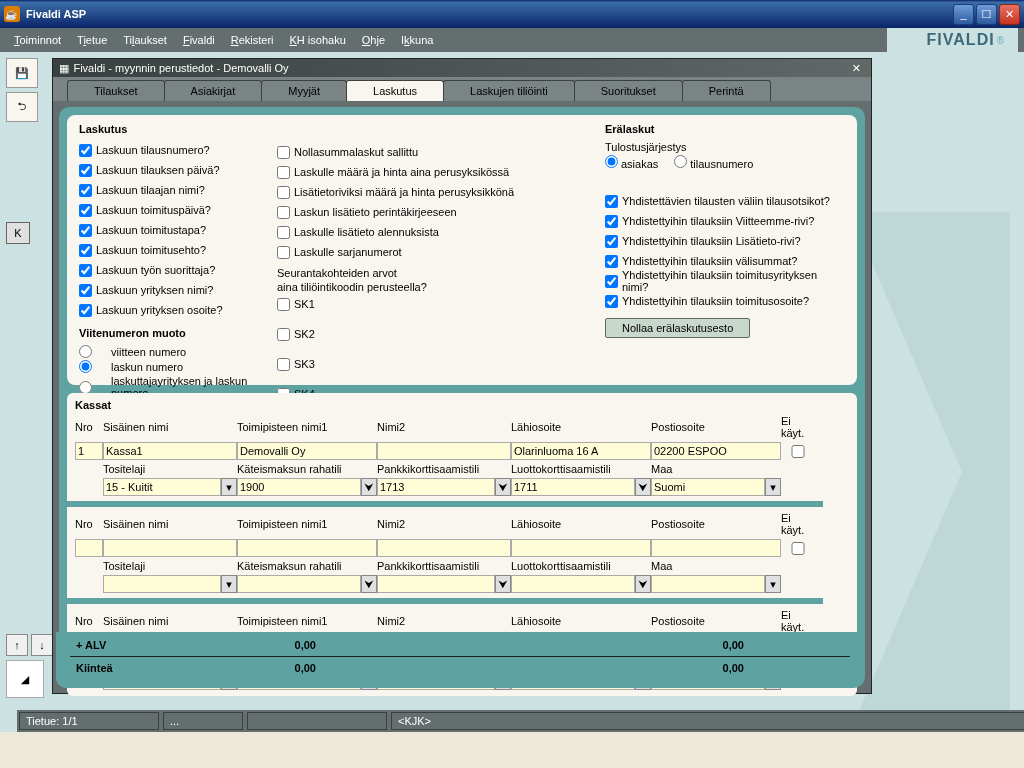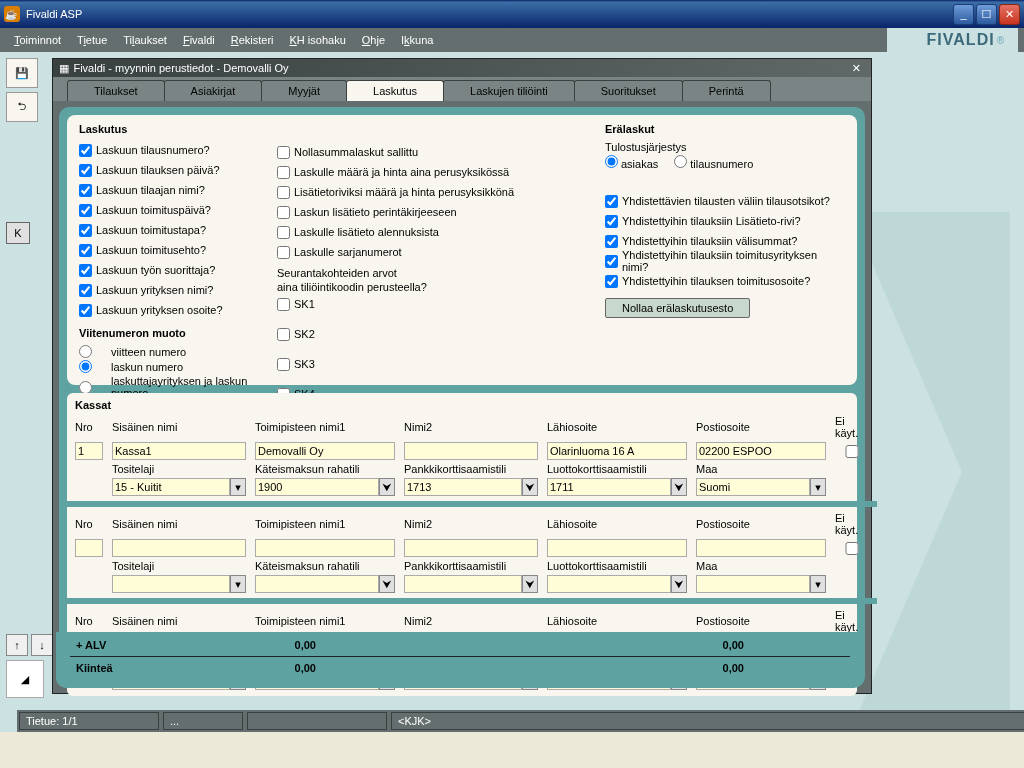--- a/index.html
+++ b/index.html
@@ -1,19 +1,19 @@
 <!DOCTYPE html>
 <html><head>
 <meta charset="utf-8">
 <style>
 * { box-sizing: border-box; margin: 0; padding: 0; font-family: Tahoma, sans-serif; font-size: 11px; }
 body { background: #ece9d8; width: 1024px; height: 768px; overflow: hidden; }
 .titlebar { height: 28px; background: linear-gradient(to bottom, #0a246a, #3b6ea5 8%, #0a246a); display: flex; align-items: center; padding: 0 4px; color: white; }
 .titlebar .java-icon { width: 16px; height: 16px; background: #d97e00; border-radius: 3px; margin-right: 6px; display: flex; align-items: center; justify-content: center; font-size: 10px; }
-.titlebar .title { font-weight: normal; flex: 1; }
+.titlebar .title { font-weight: bold; flex: 1; }
 .titlebar .winbtn { width: 21px; height: 21px; background: linear-gradient(to bottom, #6f9dd9, #2c5a9e); border: 1px solid #1a3e78; border-radius: 3px; margin-left: 2px; color: white; display: flex; align-items: center; justify-content: center; cursor: pointer; }
 .titlebar .winbtn.close { background: linear-gradient(to bottom, #e57264, #c83420); border-color: #8b2615; }
 
 .menubar { height: 24px; background: #646e6e; display: flex; align-items: center; padding: 0 6px; color: white; }
 .menubar .menuitem { padding: 3px 8px; cursor: pointer; }
 .menubar .menuitem u { text-decoration: underline; }
 .brand { margin-left: auto; background: #cce1e1; height: 24px; padding: 0 14px 0 40px; display:flex; align-items:center; }
 .brand span { color: #3d6a7a; font-weight: bold; font-size: 16px; letter-spacing: 1px; }
 .brand i { color:#6aa8b8; font-size:10px; margin-left:2px; font-style:normal; }
 
@@ -46,21 +46,21 @@
 .skrow { display:flex; gap:8px;flex-direction:column; }
 .radio-row { display:flex; gap:16px; align-items:center; margin:2px 0; }
 .radio-row input { margin-right:3px; }
 .btn { background:#c8d8cc; border:1px solid #666; padding:3px 16px; cursor:pointer; border-radius:2px; margin-top:6px; }
 .refsec { margin-top:8px; }
 .refrow { display:flex; align-items:center; gap:8px; margin:2px 0; }
 .refrow .inp { width:50px; height:16px; background:#fffdd8; border:1px solid #aaa; margin-left:auto; margin-right:6px; }
 .refrow .lbl3 { width:140px;padding-left:17px; }
 .kassat-in { background:#f8f6ee; border-radius:6px; padding:6px 8px; }
 .kassat-title { font-weight:bold; margin-bottom:4px; }
-.kgrid { display:grid; grid-template-columns: 28px 134px 140px 134px 140px 130px 34px; gap: 3px 9px; align-items:center; }
+.kgrid { display:grid; grid-template-columns: 28px 134px 140px 134px 140px 130px 34px; gap: 3px 0; align-items:center; }
 .kgrid .lbl { font-size:11px; }
 .kgrid input[type=text], .kgrid select { width:100%; height:18px; background:#fffdd8; border:1px solid #aaa; padding:0 2px; }
 .kgrid .stepbtn { width:16px; height:18px; background:#e0e0e0; border:1px solid #888; cursor:pointer; display:inline-flex;align-items:center;justify-content:center; }
 .krow-sep { height:6px; grid-column: 1 / -1; background:#5fa2a2; margin:2px -8px; }
 .combo { display:flex;border-radius:6px; }
 .combo input { flex:1; }
 
 .summary { position:absolute; left:56px; right:160px; bottom:44px; height:56px; background:#5fa2a2; border-radius:0 0 10px 10px; padding:4px 14px; }
 .summary .srow { display:flex; color:#000; padding:3px 6px; }
 .summary .srow .l { width:120px; font-weight:bold; }
@@ -254,33 +254,37 @@
             <label><input type="radio" name="sr" checked="" style=""><span>asiakas</span></label>
             <label><input type="radio" name="sr" style=""><span>tilausnumero</span></label>
           </div>
           <div id="era-checks" style="margin-top:22px">
               <label class="chk">
                 <input type="checkbox" checked="" style="">
                 <span>Yhdistettävien tilausten väliin tilausotsikot?</span>
               </label>
               <label class="chk">
                 <input type="checkbox" checked="" style="">
+                <span>Yhdistettyihin tilauksiin Viitteemme-rivi?</span>
+              </label>
+              <label class="chk">
+                <input type="checkbox" checked="" style="">
                 <span>Yhdistettyihin tilauksiin Lisätieto-rivi?</span>
               </label>
               <label class="chk">
                 <input type="checkbox" checked="" style="">
                 <span>Yhdistettyihin tilauksiin välisummat?</span>
               </label>
               <label class="chk">
                 <input type="checkbox" checked="" style="">
                 <span>Yhdistettyihin tilauksiin toimitusyrityksen nimi?</span>
               </label>
               <label class="chk">
                 <input type="checkbox" checked="" style="">
-                <span>Yhdistettyihin tilauksen toimitusosoite?</span>
+                <span>Yhdistettyihin tilauksiin toimitusosoite?</span>
               </label>
             </div>
           <button class="btn">Nollaa erälaskutusesto</button>
         </div>
       </div>
 
       <div class="panel-in kassat-in">
         <div class="kassat-title">Kassat</div>
         <div class="kgrid" id="kgrid">
             <div class="lbl">Nro</div>

